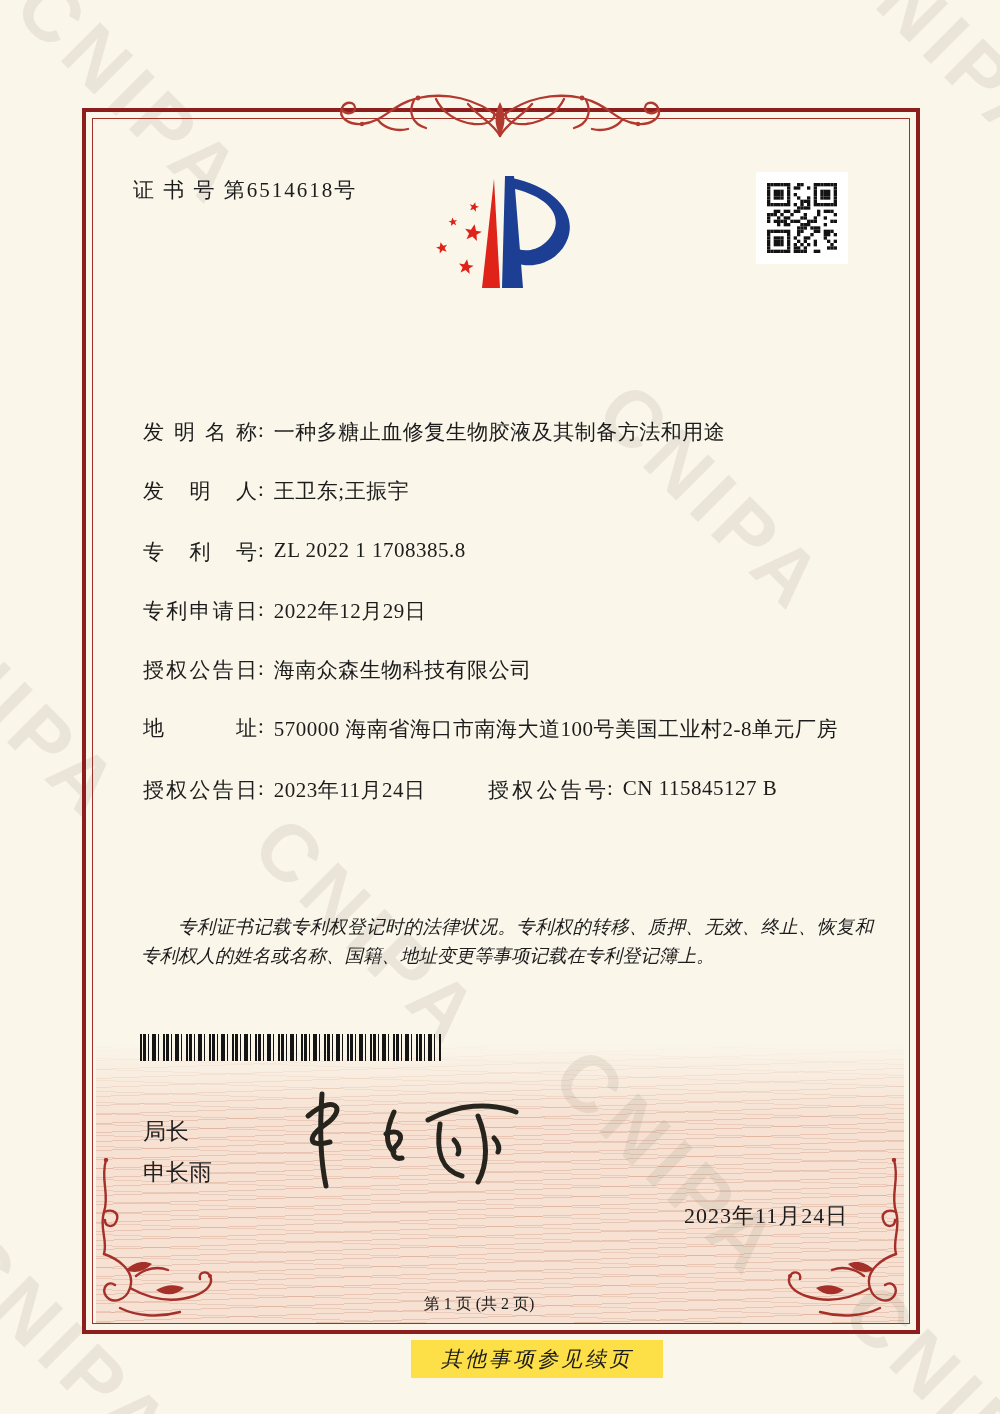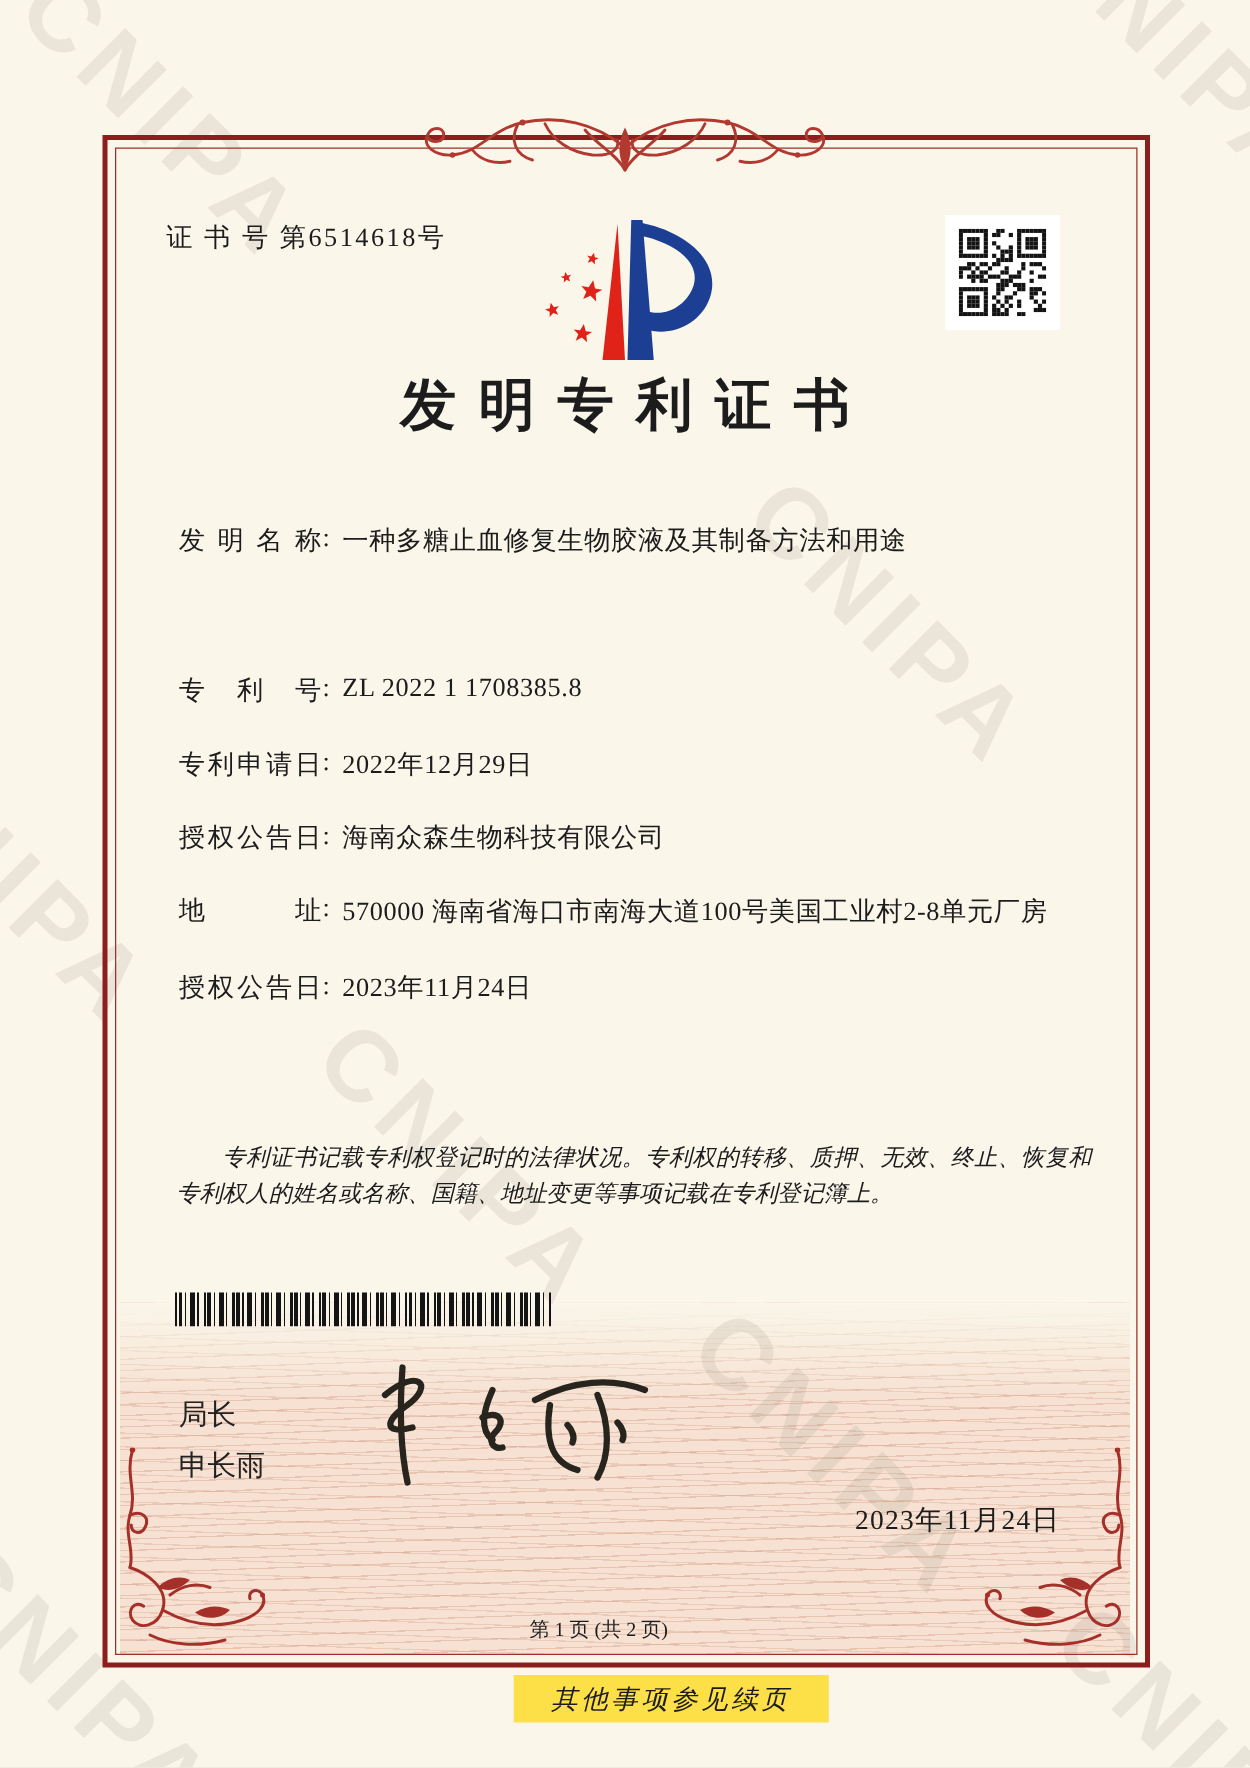--- a/index.html
+++ b/index.html
@@ -363,39 +363,44 @@
           <rect x="26.67" y="66.67" width="3.33" height="3.33"></rect>
           <rect x="30.00" y="66.67" width="3.33" height="3.33"></rect>
           <rect x="33.33" y="66.67" width="3.33" height="3.33"></rect>
           <rect x="36.67" y="66.67" width="3.33" height="3.33"></rect>
           <rect x="46.67" y="66.67" width="3.33" height="3.33"></rect>
           <rect x="50.00" y="66.67" width="3.33" height="3.33"></rect>
         </g>
       </svg>
   </div>
 
-  <div class="title">发明专利证书</div>
 
   <div class="frow" style="top:418px;">
     <span class="flabel">发明名称</span><span class="fcolon">:</span><span class="fvalue">一种多糖止血修复生物胶液及其制备方法和用途</span>
   </div>
+  <div class="frow" style="top:477px;">
+    <span class="flabel">发明人</span><span class="fcolon">:</span><span class="fvalue">王卫东;王振宇</span>
+  </div>
   <div class="frow" style="top:538px;">
     <span class="flabel">专利号</span><span class="fcolon">:</span><span class="fvalue">ZL 2022 1 1708385.8</span>
   </div>
   <div class="frow" style="top:597px;">
     <span class="flabel">专利申请日</span><span class="fcolon">:</span><span class="fvalue">2022年12月29日</span>
   </div>
   <div class="frow" style="top:656px;">
     <span class="flabel">授权公告日</span><span class="fcolon">:</span><span class="fvalue">海南众森生物科技有限公司</span>
   </div>
   <div class="frow" style="top:714px;">
     <span class="flabel">地址</span><span class="fcolon">:</span><span class="fvalue wrap">570000 海南省海口市南海大道100号美国工业村2-8单元厂房</span>
   </div>
   <div class="frow" style="top:776px;">
     <span class="flabel">授权公告日</span><span class="fcolon">:</span><span class="fvalue">2023年11月24日</span>
+  </div>
+  <div class="frow half2" style="top:776px;">
+    <span class="flabel">授权公告号</span><span class="fcolon">:</span><span class="fvalue">CN 115845127 B</span>
   </div>
 
   <div class="para" style="top:912px;">专利证书记载专利权登记时的法律状况。专利权的转移、质押、无效、终止、恢复和专利权人的姓名或名称、国籍、地址变更等事项记载在专利登记簿上。</div>
 
   <div class="barcode"></div>
 
   <div class="sig-title">局长</div>
   <div class="sig-name">申长雨</div>
   <svg class="sig-script" width="250" height="112" viewBox="0 0 250 112">
     <g stroke="#15150f" fill="none" stroke-width="5" stroke-linecap="round" opacity="0.92">

